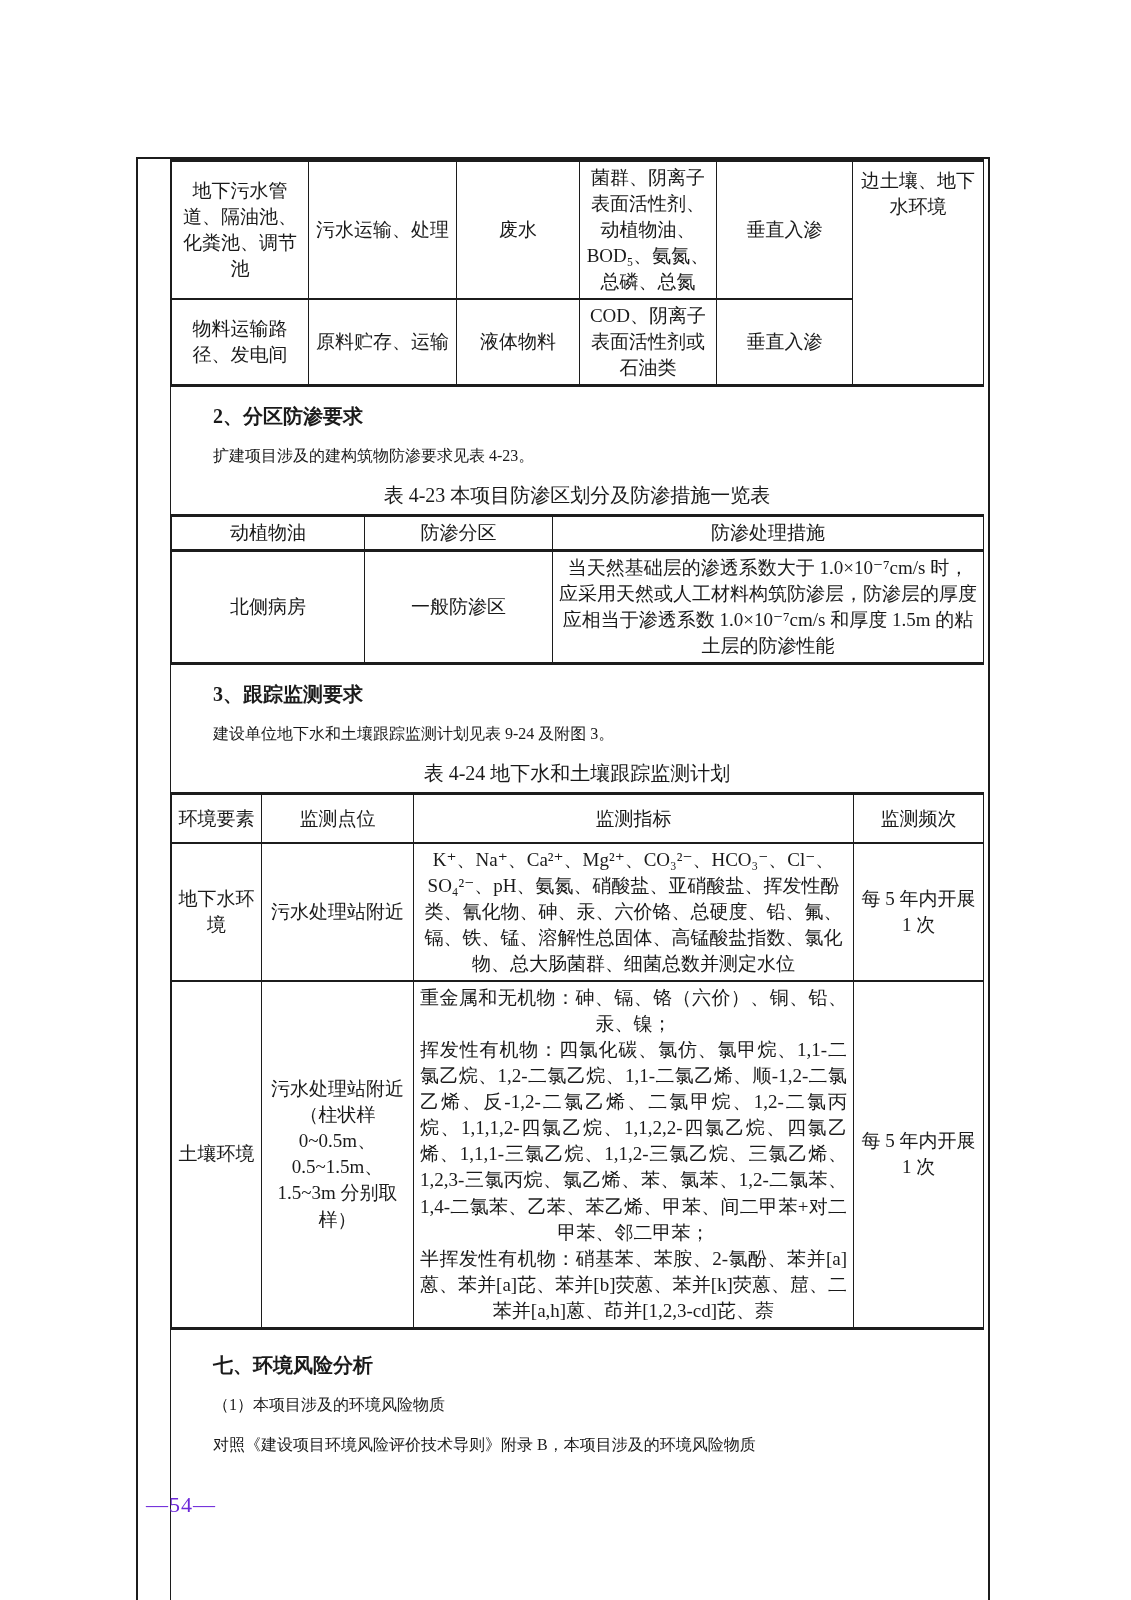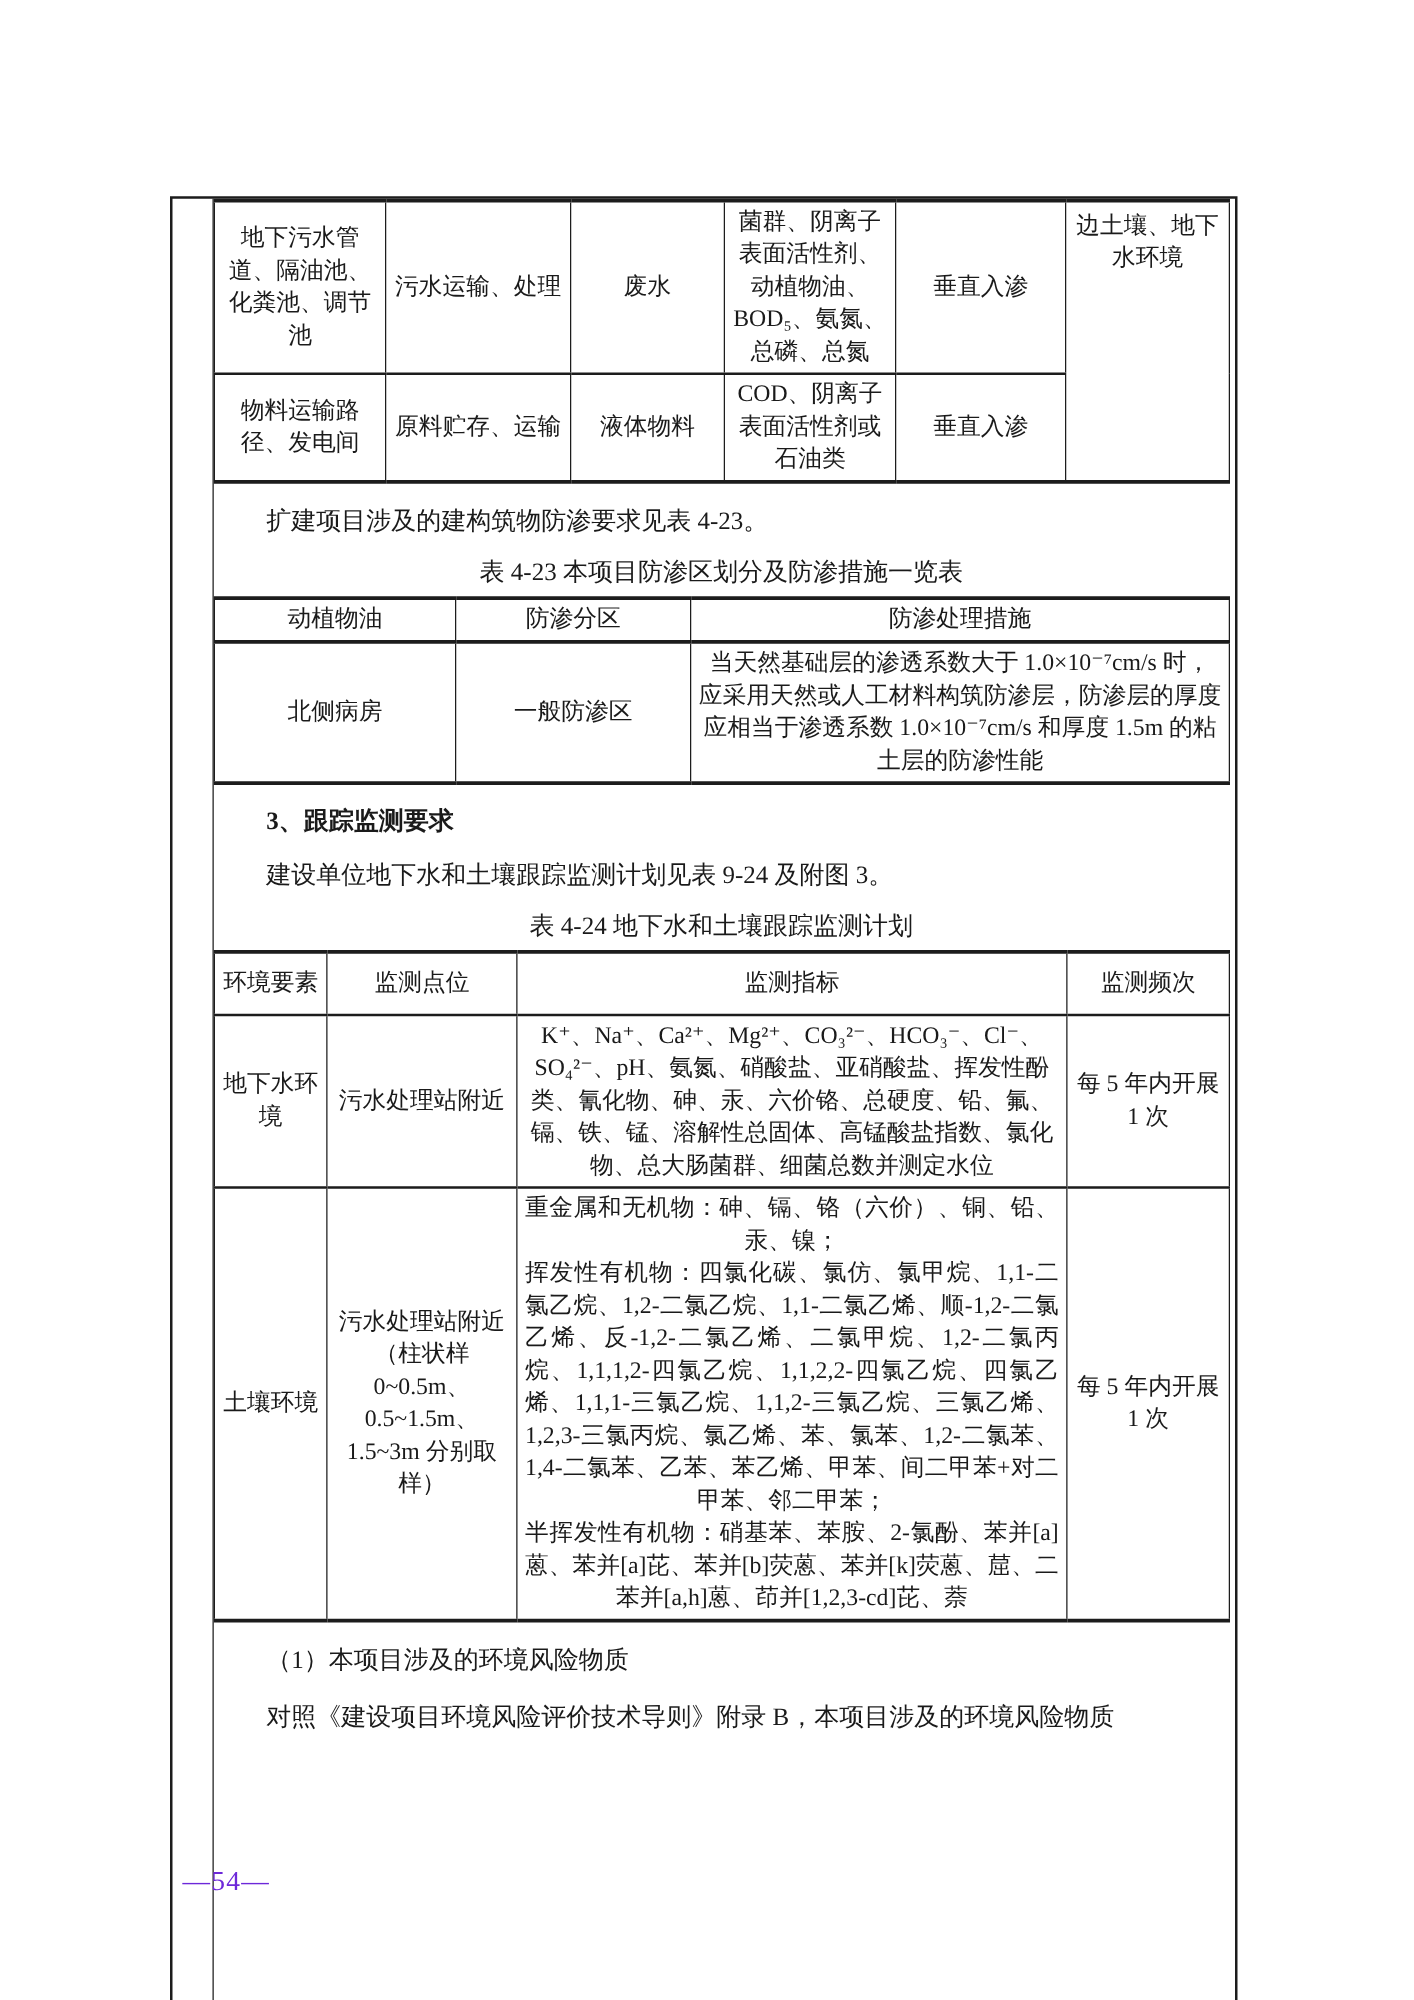--- a/index.html
+++ b/index.html
@@ -37,21 +37,21 @@
   .bb2 { border-bottom: 2px solid #1c1c1c !important; }
   .vtop { vertical-align: top !important; padding-top: 6px !important; }
   .just { text-align: justify; text-align-last: center; }
   .just p { text-align: justify; text-align-last: center; }
 
   .sec-heading {
     font-size: 20px; font-weight: bold;
     margin: 16px 0 0 42px; line-height: 1.3;
   }
   .body-p {
-    font-size: 20px; margin: 17px 0 0 42px; line-height: 1.3;
+    font-size: 16px; margin: 17px 0 0 42px; line-height: 1.3;
   }
   .caption {
     font-size: 20px; font-weight: normal; text-align: center;
     margin: 15px 0 6px 0; line-height: 1.3; width: 812px;
   }
   .h-row th { height: 30px; }
   .t424 .h-row th { height: 50px; }
   .freq-cell { padding: 3px 4px; }
   .indicator-cell { padding: 3px 7px; }
   .indicator-cell p { margin: 0; }
@@ -89,20 +89,21 @@
         <tr style="height:76px">
           <td class="bb3">物料运输路径、发电间</td>
           <td class="bb3">原料贮存、运输</td>
           <td class="bb3">液体物料</td>
           <td class="bb3">COD、阴离子表面活性剂或石油类</td>
           <td class="bb3">垂直入渗</td>
         </tr>
       </tbody>
         </table>
 
+      <div class="sec-heading">2、分区防渗要求</div>
       <p class="body-p">扩建项目涉及的建构筑物防渗要求见表 4-23。</p>
       <div class="caption">表 4-23 本项目防渗区划分及防渗措施一览表</div>
 
       <table class="tbl t423">
         <colgroup>
           <col style="width:193px">
             <col style="width:188px">
             <col style="width:431px">
         </colgroup>
         <tbody>
@@ -149,20 +150,21 @@
           <td class="bb3 just indicator-cell">
             <p>重金属和无机物：砷、镉、铬（六价）、铜、铅、汞、镍；</p>
             <p>挥发性有机物：四氯化碳、氯仿、氯甲烷、1,1-二氯乙烷、1,2-二氯乙烷、1,1-二氯乙烯、顺-1,2-二氯乙烯、反-1,2-二氯乙烯、二氯甲烷、1,2-二氯丙烷、1,1,1,2-四氯乙烷、1,1,2,2-四氯乙烷、四氯乙烯、1,1,1-三氯乙烷、1,1,2-三氯乙烷、三氯乙烯、1,2,3-三氯丙烷、氯乙烯、苯、氯苯、1,2-二氯苯、1,4-二氯苯、乙苯、苯乙烯、甲苯、间二甲苯+对二甲苯、邻二甲苯；</p>
             <p>半挥发性有机物：硝基苯、苯胺、2-氯酚、苯并[a]蒽、苯并[a]芘、苯并[b]荧蒽、苯并[k]荧蒽、䓛、二苯并[a,h]蒽、茚并[1,2,3-cd]芘、萘</p>
           </td>
           <td class="bb3 freq-cell">每 5 年内开展 1 次</td>
         </tr>
       </tbody>
         </table>
 
+      <div class="sec-heading" style="margin-top:22px">七、环境风险分析</div>
       <p class="body-p">（1）本项目涉及的环境风险物质</p>
       <p class="body-p" style="margin-top:20px">对照《建设项目环境风险评价技术导则》附录 B，本项目涉及的环境风险物质</p>
 
     </div>
   </div>
 
   <div class="footer-num">—54—</div>
 </div>
 
 </body></html>

